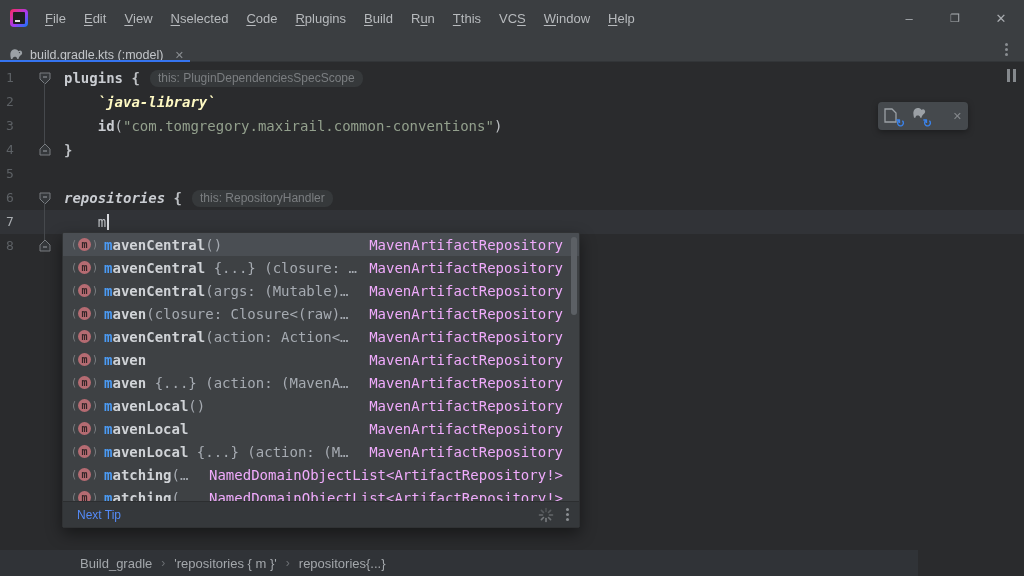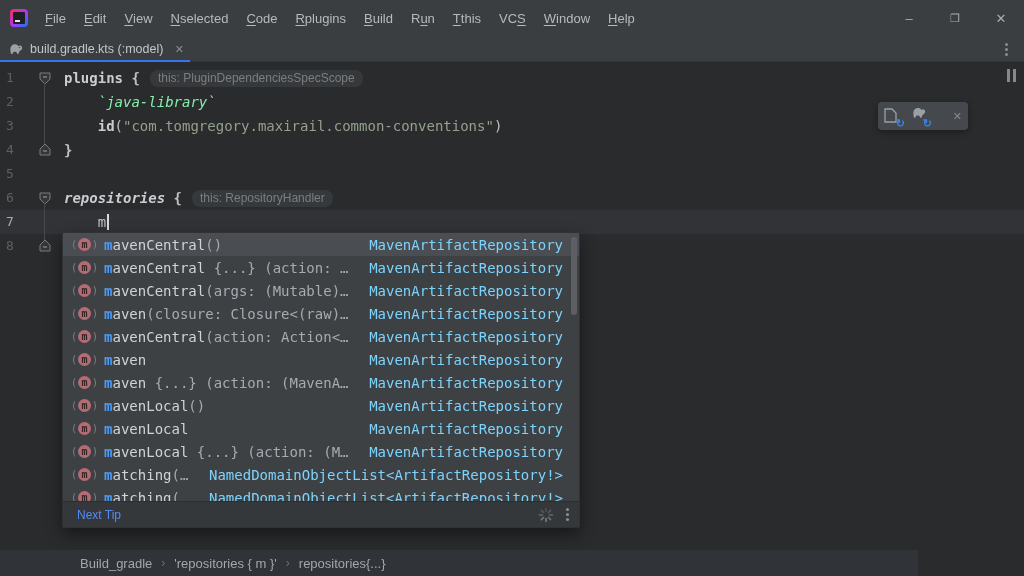--- a/index.html
+++ b/index.html
@@ -23,21 +23,21 @@
                font-size:13px; color:#8f9295; white-space:nowrap; }
   .win-controls { position:absolute; right:0; top:0; height:36px; display:flex; }
   .win-btn { width:46px; height:36px; display:flex; align-items:center; justify-content:center;
              color:#a9acb0; font-size:13px; }
   .win-btn.max { font-size:11px; }
 
   
   .tabbar { position:absolute; top:36px; left:0; width:1024px; height:26px;
             background:#3b3e41; border-bottom:1px solid #323538; }
   .tab { position:absolute; left:0; top:0; width:190px; height:26px; display:flex;
-         align-items:center; padding:0 6px 0 8px; background:#3b3e41; }
+         align-items:flex-end; padding:0 6px 0 8px; background:#3b3e41; }
   .tab-underline { position:absolute; left:0; top:24px; width:190px; height:2px; }
   .tab-label { font-size:12.5px; color:#c3c6ca; margin:0 8px 0 6px; white-space:nowrap; }
   .tab-close { color:#8a8e92; font-size:11px; margin-left:auto; }
   .tab-kebab { position:absolute; right:10px; top:4px; width:16px; height:18px;
                display:flex; flex-direction:column; align-items:center; justify-content:center; gap:2px; }
   .tab-kebab i { width:3px; height:3px; border-radius:50%; background:#8a8e92; }
 
   
   .editor { position:absolute; top:63px; left:0; width:1024px; height:487px;
             background:#2a2b2d; font-family:"DejaVu Sans Mono", monospace; }
@@ -46,21 +46,21 @@
                 font-size:13px; color:#5d6165; }
   .gutter-num.current { color:#a8acb0; }
   .fold-marker { position:absolute; left:38px; width:14px; height:24px;
                  display:flex; align-items:center; justify-content:center; }
   .fold-connector { position:absolute; left:44px; width:1px; background:#46494d; }
   .code-line { position:absolute; left:64px; height:24px; line-height:24px; font-size:14px;
                white-space:pre; color:#bdc0c4; }
   .seg-fn   { color:#c9ccd1; font-weight:bold; }
   .seg-pl   { color:#bdc0c4; }
   .seg-str  { color:#93a08d; }
-  .seg-prop { color:#86efac; font-style:italic; }
+  .seg-prop { color:#fef9c3; font-style:italic;font-weight:bold; }
   .b { font-weight:bold; } .i { font-style:italic; }
   .inlay { display:inline-block; margin-left:10px; padding:0 8px; height:17px; line-height:17px;
            border-radius:8px; background:#36393b; color:#7b7e81; font-size:12px;
            font-family:"Liberation Sans", sans-serif; vertical-align:middle;
            transform:translateY(-1px); white-space:nowrap; }
   .caret { display:inline-block; width:2px; height:16px; background:#d8dade;
            vertical-align:middle; transform:translateY(-1px); margin-left:1px; }
   .pause-ind { position:absolute; right:8px; top:6px; display:flex; gap:3px; }
   .pause-ind i { width:3px; height:13px; background:#85898d; }
 
@@ -82,23 +82,23 @@
   .cmp-row { height:23px; display:flex; align-items:center; padding:0 16px 0 8px;
              font-family:"DejaVu Sans Mono", monospace; font-size:14px; }
   .cmp-row.sel { background:#4a4e53; }
   .m-icon { display:inline-flex; align-items:center; margin-right:6px;
             font-family:"DejaVu Sans Mono", monospace; }
   .m-icon .paren { color:#7d8084; font-size:10px; }
   .m-icon .circ { width:13px; height:13px; border-radius:50%; background:#b56b72;
                   color:#332527; font-weight:bold; font-size:10px; line-height:13px;
                   text-align:center; margin:0 1px; }
   .cmp-match { color:#4b9bf5; font-weight:bold; }
-  .cmp-name  { color:#d0d3d7; font-weight:normal; }
+  .cmp-name  { color:#d0d3d7; font-weight:bold; }
   .cmp-tail  { color:#a6abb2; white-space:pre; }
-  .cmp-type  { margin-left:auto; color:#7dd3fc; white-space:pre; }
+  .cmp-type  { margin-left:auto; color:#f0abfc; white-space:pre; }
   .popup-scrollbar { position:absolute; right:1px; top:2px; width:8px; height:266px; }
   .popup-scrollbar .thumb { position:absolute; right:1px; top:2px; width:6px; height:78px;
                             border-radius:3px; background:#5c6065; }
   .popup-footer { position:absolute; left:0; bottom:0; width:516px; height:26px;
                   background:#35383b; border-top:1px solid #2c2e30; display:flex;
                   align-items:center; padding:0 8px; font-size:12px; color:#85898d; }
   .footer-link { color:#548af7; margin-left:6px; }
   .footer-spinner { margin-left:auto; width:16px; height:16px; }
   .footer-kebab { display:flex; flex-direction:column; gap:2px; margin-left:12px; margin-right:2px; }
   .footer-kebab i { width:3px; height:3px; border-radius:50%; background:#8a8e92; }
@@ -284,21 +284,21 @@
           <span class="cmp-type">MavenArtifactRepository</span>
         </div>
         <div class="cmp-row">
           <span class="m-icon">
             <span class="paren">(</span>
             <span class="circ">m</span>
             <span class="paren">)</span>
           </span>
           <span class="cmp-match">m</span>
           <span class="cmp-name">avenCentral</span>
-          <span class="cmp-tail"> {...} (action: …</span>
+          <span class="cmp-tail"> {...} (closure: …</span>
           <span class="cmp-type">MavenArtifactRepository</span>
         </div>
         <div class="cmp-row">
           <span class="m-icon">
             <span class="paren">(</span>
             <span class="circ">m</span>
             <span class="paren">)</span>
           </span>
           <span class="cmp-match">m</span>
           <span class="cmp-name">avenCentral</span>

